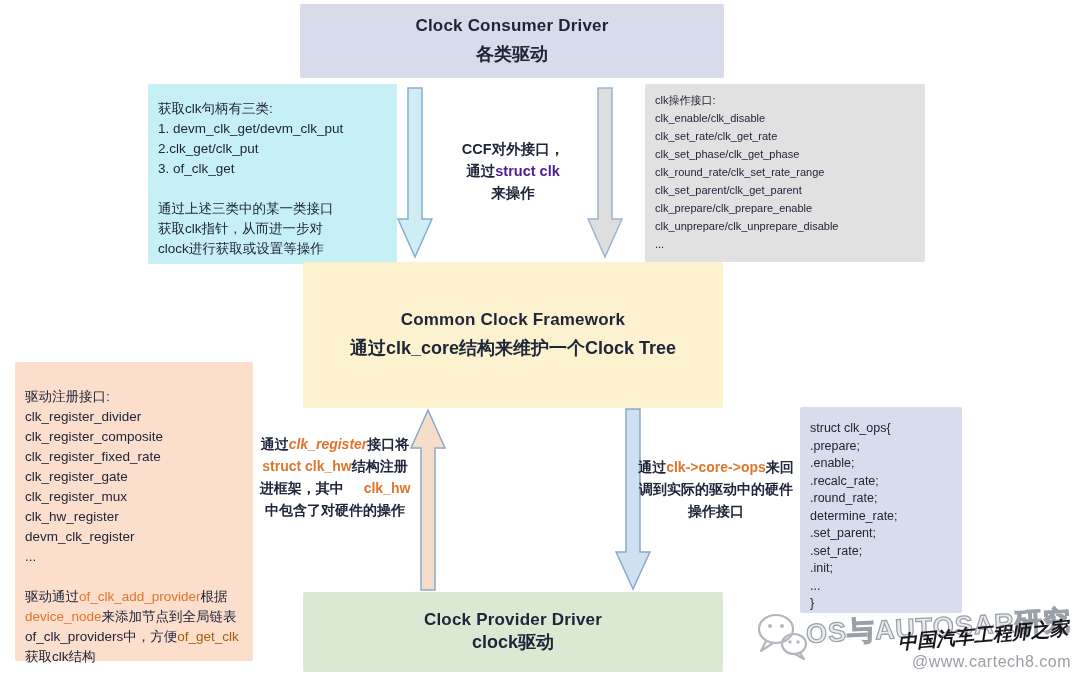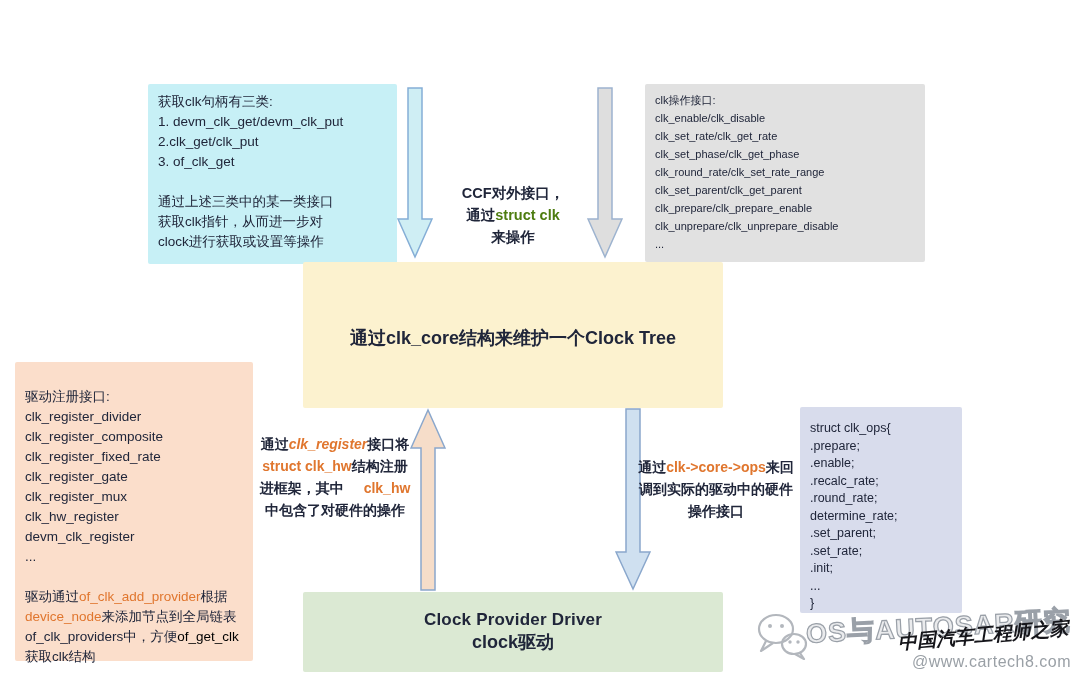--- a/index.html
+++ b/index.html
@@ -4,46 +4,50 @@
 <style>
   html,body{margin:0;padding:0;background:#ffffff;}
   #canvas{position:relative;width:1080px;height:680px;background:#ffffff;overflow:hidden;
           font-family:"Liberation Sans","DejaVu Sans",sans-serif;color:#20263a;}
   .box{position:absolute;box-sizing:border-box;border-radius:2px;}
   .center-box{display:flex;flex-direction:column;align-items:center;justify-content:center;text-align:center;}
   .title-en{font-weight:bold;font-size:17px;letter-spacing:.2px;}
   .title-cn{font-weight:bold;font-size:18px;margin-top:6px;}
   .note-lines{white-space:pre-line;line-height:20px;font-size:13.5px;}
   .consumer{left:300px;top:4px;width:424px;height:74px;background:#d8dcea;}
-  .handle{left:148px;top:84px;width:249px;height:180px;background:#c7f0f6;padding:8px 10px;}
+  .handle{left:148px;top:84px;width:249px;height:180px;background:#c7f0f6;padding:15px 10px;}
   .api{left:645px;top:84px;width:280px;height:178px;background:#e1e1e1;padding:7px 10px;}
   .api .note-lines{line-height:18px;font-size:11px;}
   .ccf{left:303px;top:262px;width:420px;height:146px;background:#fcf2cf;}
   .register{left:15px;top:362px;width:238px;height:299px;background:#fbdecb;padding:25px 10px;font-size:13.5px;line-height:20px;}
   .ops{left:800px;top:407px;width:162px;height:206px;background:#d8dcec;padding:13px 10px;}
   .ops .note-lines{line-height:17.5px;font-size:12.5px;}
   .provider{left:303px;top:592px;width:420px;height:80px;background:#dbe9d3;text-align:center;}
   .float-note{position:absolute;text-align:center;font-size:14px;line-height:22px;font-weight:bold;white-space:pre-line;}
-  .ccf-note{left:432px;top:138px;width:162px;font-size:14.5px;margin-top:44px;}
+  .ccf-note{left:432px;top:138px;width:162px;font-size:14.5px;}
   .reg-note{left:256px;top:433px;width:158px;}
   .ops-note{left:635px;top:456px;width:162px;}
   .arrow{position:absolute;}
   .wm{position:absolute;pointer-events:none;}
   .wm-account{left:806px;top:616px;font-size:27px;font-weight:bold;letter-spacing:1px;
       color:rgba(170,175,185,0.25);-webkit-text-stroke:1.2px #9aa0a8;transform:rotate(-3deg);transform-origin:left center;}
   .wm-brand{left:898px;top:630px;font-size:19px;font-weight:bold;font-style:italic;
       font-family:"Liberation Serif","DejaVu Serif",serif;color:#15151a;transform:rotate(-5deg);transform-origin:left center;}
   .wm-site{left:912px;top:653px;font-size:16px;color:#9aa0a6;letter-spacing:.5px;}
   .wm-icon{left:756px;top:612px;}
 </style>
 </head>
 <body>
 
 <div id="canvas">
 
+  <div class="box consumer center-box">
+    <div class="title-en">Clock Consumer Driver</div>
+    <div class="title-cn">各类驱动</div>
+  </div>
 
   <div class="box handle">
     <div class="note-lines">获取clk句柄有三类:
 1. devm_clk_get/devm_clk_put
 2.clk_get/clk_put
 3. of_clk_get
 
 通过上述三类中的某一类接口
 获取clk指针，从而进一步对
 clock进行获取或设置等操作</div>
@@ -63,39 +67,40 @@
 
   <svg class="arrow" style="left:397px;top:87px;" width="36" height="172">
     <polygon points="11,1 25,1 25,132 35,132 18,170 1,132 11,132" fill="#cfeef4" stroke="#85aed6" stroke-width="1.5"></polygon>
   </svg>
 
   <svg class="arrow" style="left:587px;top:87px;" width="36" height="172">
     <polygon points="11,1 25,1 25,132 35,132 18,170 1,132 11,132" fill="#dedede" stroke="#9db3cf" stroke-width="1.5"></polygon>
   </svg>
 
   <div class="float-note ccf-note"><span>CCF对外接口，
-通过</span><span style="color: #4d7c0f;">struct clk</span><span>
+通过</span><span style="color: #4c1d95;">struct clk</span><span>
 来操作</span></div>
 
   <div class="box ccf center-box">
+    <div class="title-en">Common Clock Framework</div>
     <div class="title-cn">通过clk_core结构来维护一个Clock Tree</div>
   </div>
 
   <div class="box register">
     <div class="note-lines">驱动注册接口:
 clk_register_divider
 clk_register_composite
 clk_register_fixed_rate
 clk_register_gate
 clk_register_mux
 clk_hw_register
 devm_clk_register
 ...</div>
     <div style="height:20px;"></div>
-    <div><span>驱动通过</span><span style="color: rgb(224, 118, 46);">of_clk_add_provider</span><span>根据</span><span style="color: rgb(224, 118, 46);">device_node</span><span>来添加节点到全局链表of_clk_providers中，方便</span><span style="color: #000000;">of_get_clk</span><span>获取clk结构</span></div>
+    <div><span>驱动通过</span><span style="color: rgb(224, 118, 46);">of_clk_add_provider</span><span>根据</span><span style="color: rgb(224, 118, 46);">device_node</span><span>来添加节点到全局链表of_clk_providers中，方便</span><span style="color: #a16207;">of_get_clk</span><span>获取clk结构</span></div>
   </div>
 
   <svg class="arrow" style="left:410px;top:408px;" width="36" height="183">
     <polygon points="18,2 35,40 25,40 25,182 11,182 11,40 1,40" fill="#f6ddc9" stroke="#8aa7cc" stroke-width="1.5"></polygon>
   </svg>
 
   <svg class="arrow" style="left:615px;top:408px;" width="36" height="183">
     <polygon points="11,1 25,1 25,144 35,144 18,181 1,144 11,144" fill="#cfe0f0" stroke="#8aa7cc" stroke-width="1.5"></polygon>
   </svg>
 

